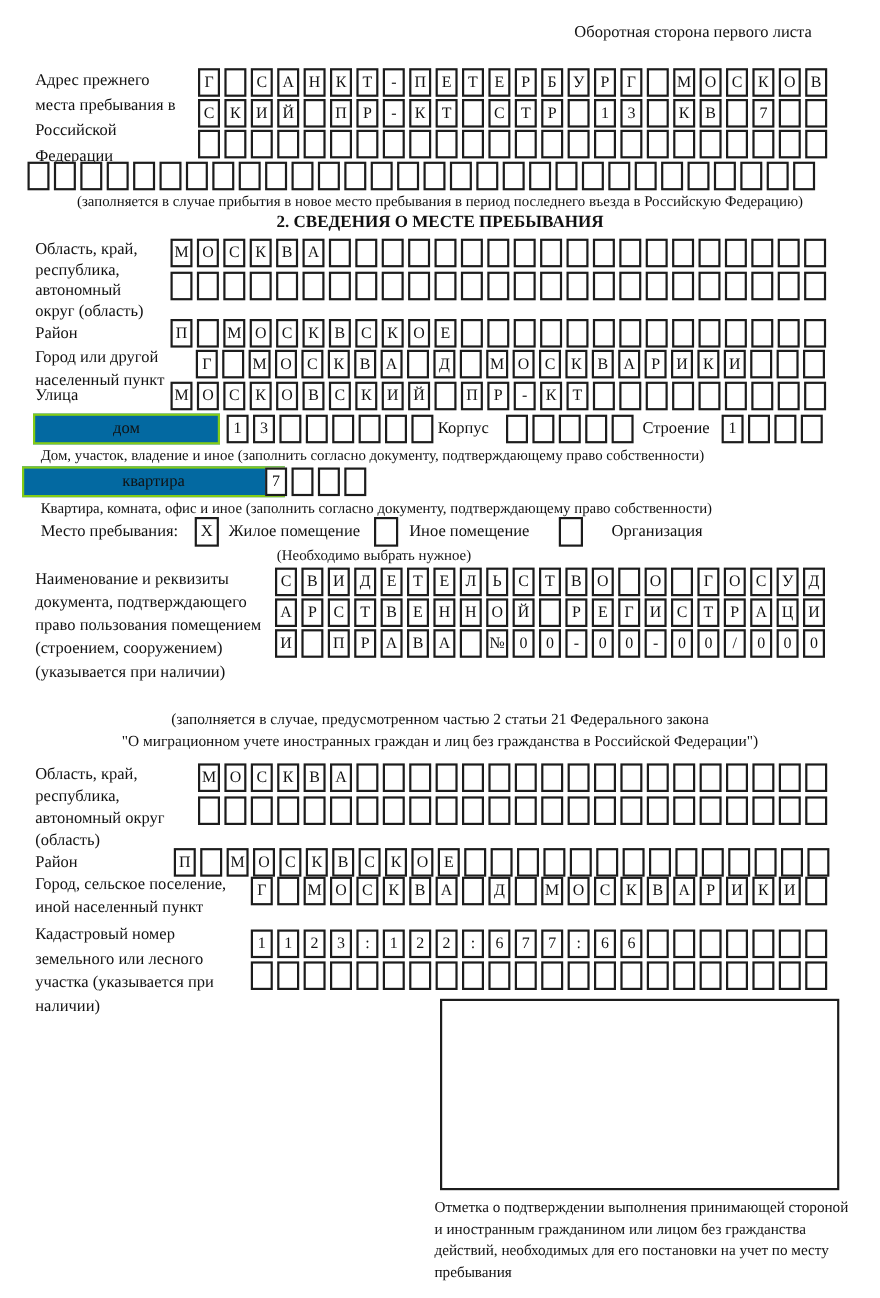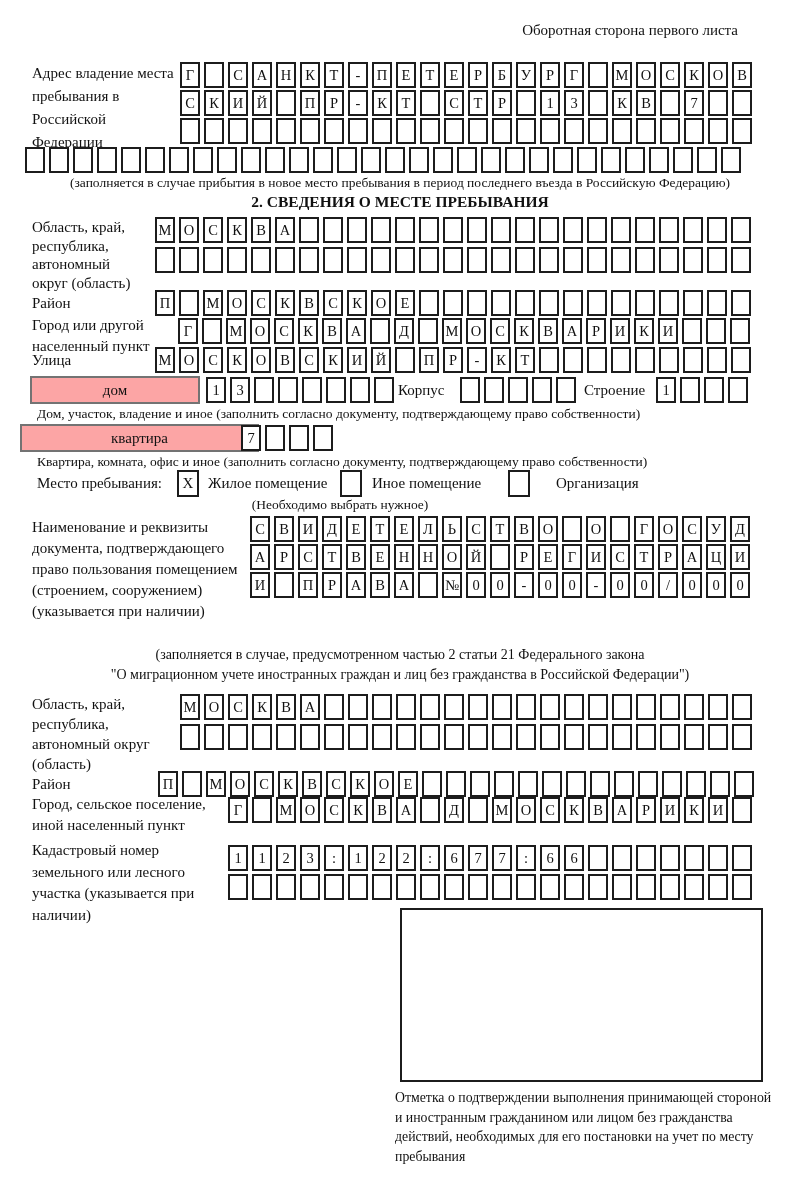--- a/index.html
+++ b/index.html
@@ -17,35 +17,35 @@
     display:inline-block; box-sizing:border-box; width:20px; height:26px;
     border:2px solid #1c1c1c; margin-right:4px; background:#fff;
     text-align:center; font-size:14.5px; line-height:22px; vertical-align:top;
   }
   .chk {
     display:inline-block; box-sizing:border-box; width:22px; height:27px;
     border:2px solid #1c1c1c; background:#fff; text-align:center;
     font-size:15px; line-height:23px; vertical-align:top;
   }
   .wrect {
-    position:absolute; box-sizing:border-box; border:2px solid #737373;
-    background:#fca5a5; text-align:center; font-size:15px; line-height:25px; height:28px;
+    position:absolute; box-sizing:border-box; border:2px solid #84cc16;
+    background:#0369a1; text-align:center; font-size:15px; line-height:25px; height:28px;
   }
   .stampbox {
     position:absolute; box-sizing:border-box; border:2px solid #1c1c1c; background:#fff;
   }
 </style>
 </head>
 <body>
 
 <div class="page">
 
   <div class="abs lbl" style="top:20px; right:62px; font-size:15px;">Оборотная сторона первого листа</div>
 
-  <div class="abs lbl" style="left:32px; top:62px; width:142px; line-height:23px;">Адрес владение места пребывания в Российской Федерации</div>
+  <div class="abs lbl" style="left:32px; top:62px; width:142px; line-height:23px;">Адрес прежнего места пребывания в Российской Федерации</div>
   <div class="abs boxrow" style="left:180px; top:62px;"><span class="cbox">Г</span><span class="cbox"></span><span class="cbox">С</span><span class="cbox">А</span><span class="cbox">Н</span><span class="cbox">К</span><span class="cbox">Т</span><span class="cbox">-</span><span class="cbox">П</span><span class="cbox">Е</span><span class="cbox">Т</span><span class="cbox">Е</span><span class="cbox">Р</span><span class="cbox">Б</span><span class="cbox">У</span><span class="cbox">Р</span><span class="cbox">Г</span><span class="cbox"></span><span class="cbox">М</span><span class="cbox">О</span><span class="cbox">С</span><span class="cbox">К</span><span class="cbox">О</span><span class="cbox">В</span></div>
   <div class="abs boxrow" style="left:180px; top:90px;"><span class="cbox">С</span><span class="cbox">К</span><span class="cbox">И</span><span class="cbox">Й</span><span class="cbox"></span><span class="cbox">П</span><span class="cbox">Р</span><span class="cbox">-</span><span class="cbox">К</span><span class="cbox">Т</span><span class="cbox"></span><span class="cbox">С</span><span class="cbox">Т</span><span class="cbox">Р</span><span class="cbox"></span><span class="cbox">1</span><span class="cbox">3</span><span class="cbox"></span><span class="cbox">К</span><span class="cbox">В</span><span class="cbox"></span><span class="cbox">7</span><span class="cbox"></span><span class="cbox"></span></div>
   <div class="abs boxrow" style="left:180px; top:118px;"><span class="cbox"></span><span class="cbox"></span><span class="cbox"></span><span class="cbox"></span><span class="cbox"></span><span class="cbox"></span><span class="cbox"></span><span class="cbox"></span><span class="cbox"></span><span class="cbox"></span><span class="cbox"></span><span class="cbox"></span><span class="cbox"></span><span class="cbox"></span><span class="cbox"></span><span class="cbox"></span><span class="cbox"></span><span class="cbox"></span><span class="cbox"></span><span class="cbox"></span><span class="cbox"></span><span class="cbox"></span><span class="cbox"></span><span class="cbox"></span></div>
   <div class="abs boxrow" style="left:25px;  top:147px;"><span class="cbox"></span><span class="cbox"></span><span class="cbox"></span><span class="cbox"></span><span class="cbox"></span><span class="cbox"></span><span class="cbox"></span><span class="cbox"></span><span class="cbox"></span><span class="cbox"></span><span class="cbox"></span><span class="cbox"></span><span class="cbox"></span><span class="cbox"></span><span class="cbox"></span><span class="cbox"></span><span class="cbox"></span><span class="cbox"></span><span class="cbox"></span><span class="cbox"></span><span class="cbox"></span><span class="cbox"></span><span class="cbox"></span><span class="cbox"></span><span class="cbox"></span><span class="cbox"></span><span class="cbox"></span><span class="cbox"></span><span class="cbox"></span><span class="cbox"></span></div>
   <div class="abs note center" style="top:175px;">(заполняется в случае прибытия в новое место пребывания в период последнего въезда в Российскую Федерацию)</div>
 
   <div class="abs title center" style="top:193px;">2. СВЕДЕНИЯ О МЕСТЕ ПРЕБЫВАНИЯ</div>
 
   <div class="abs lbl" style="left:32px; top:218px; width:114px; line-height:18.5px;">Область, край, республика, автономный округ (область)</div>
   <div class="abs boxrow" style="left:155px; top:217px;"><span class="cbox">М</span><span class="cbox">О</span><span class="cbox">С</span><span class="cbox">К</span><span class="cbox">В</span><span class="cbox">А</span><span class="cbox"></span><span class="cbox"></span><span class="cbox"></span><span class="cbox"></span><span class="cbox"></span><span class="cbox"></span><span class="cbox"></span><span class="cbox"></span><span class="cbox"></span><span class="cbox"></span><span class="cbox"></span><span class="cbox"></span><span class="cbox"></span><span class="cbox"></span><span class="cbox"></span><span class="cbox"></span><span class="cbox"></span><span class="cbox"></span><span class="cbox"></span></div>

